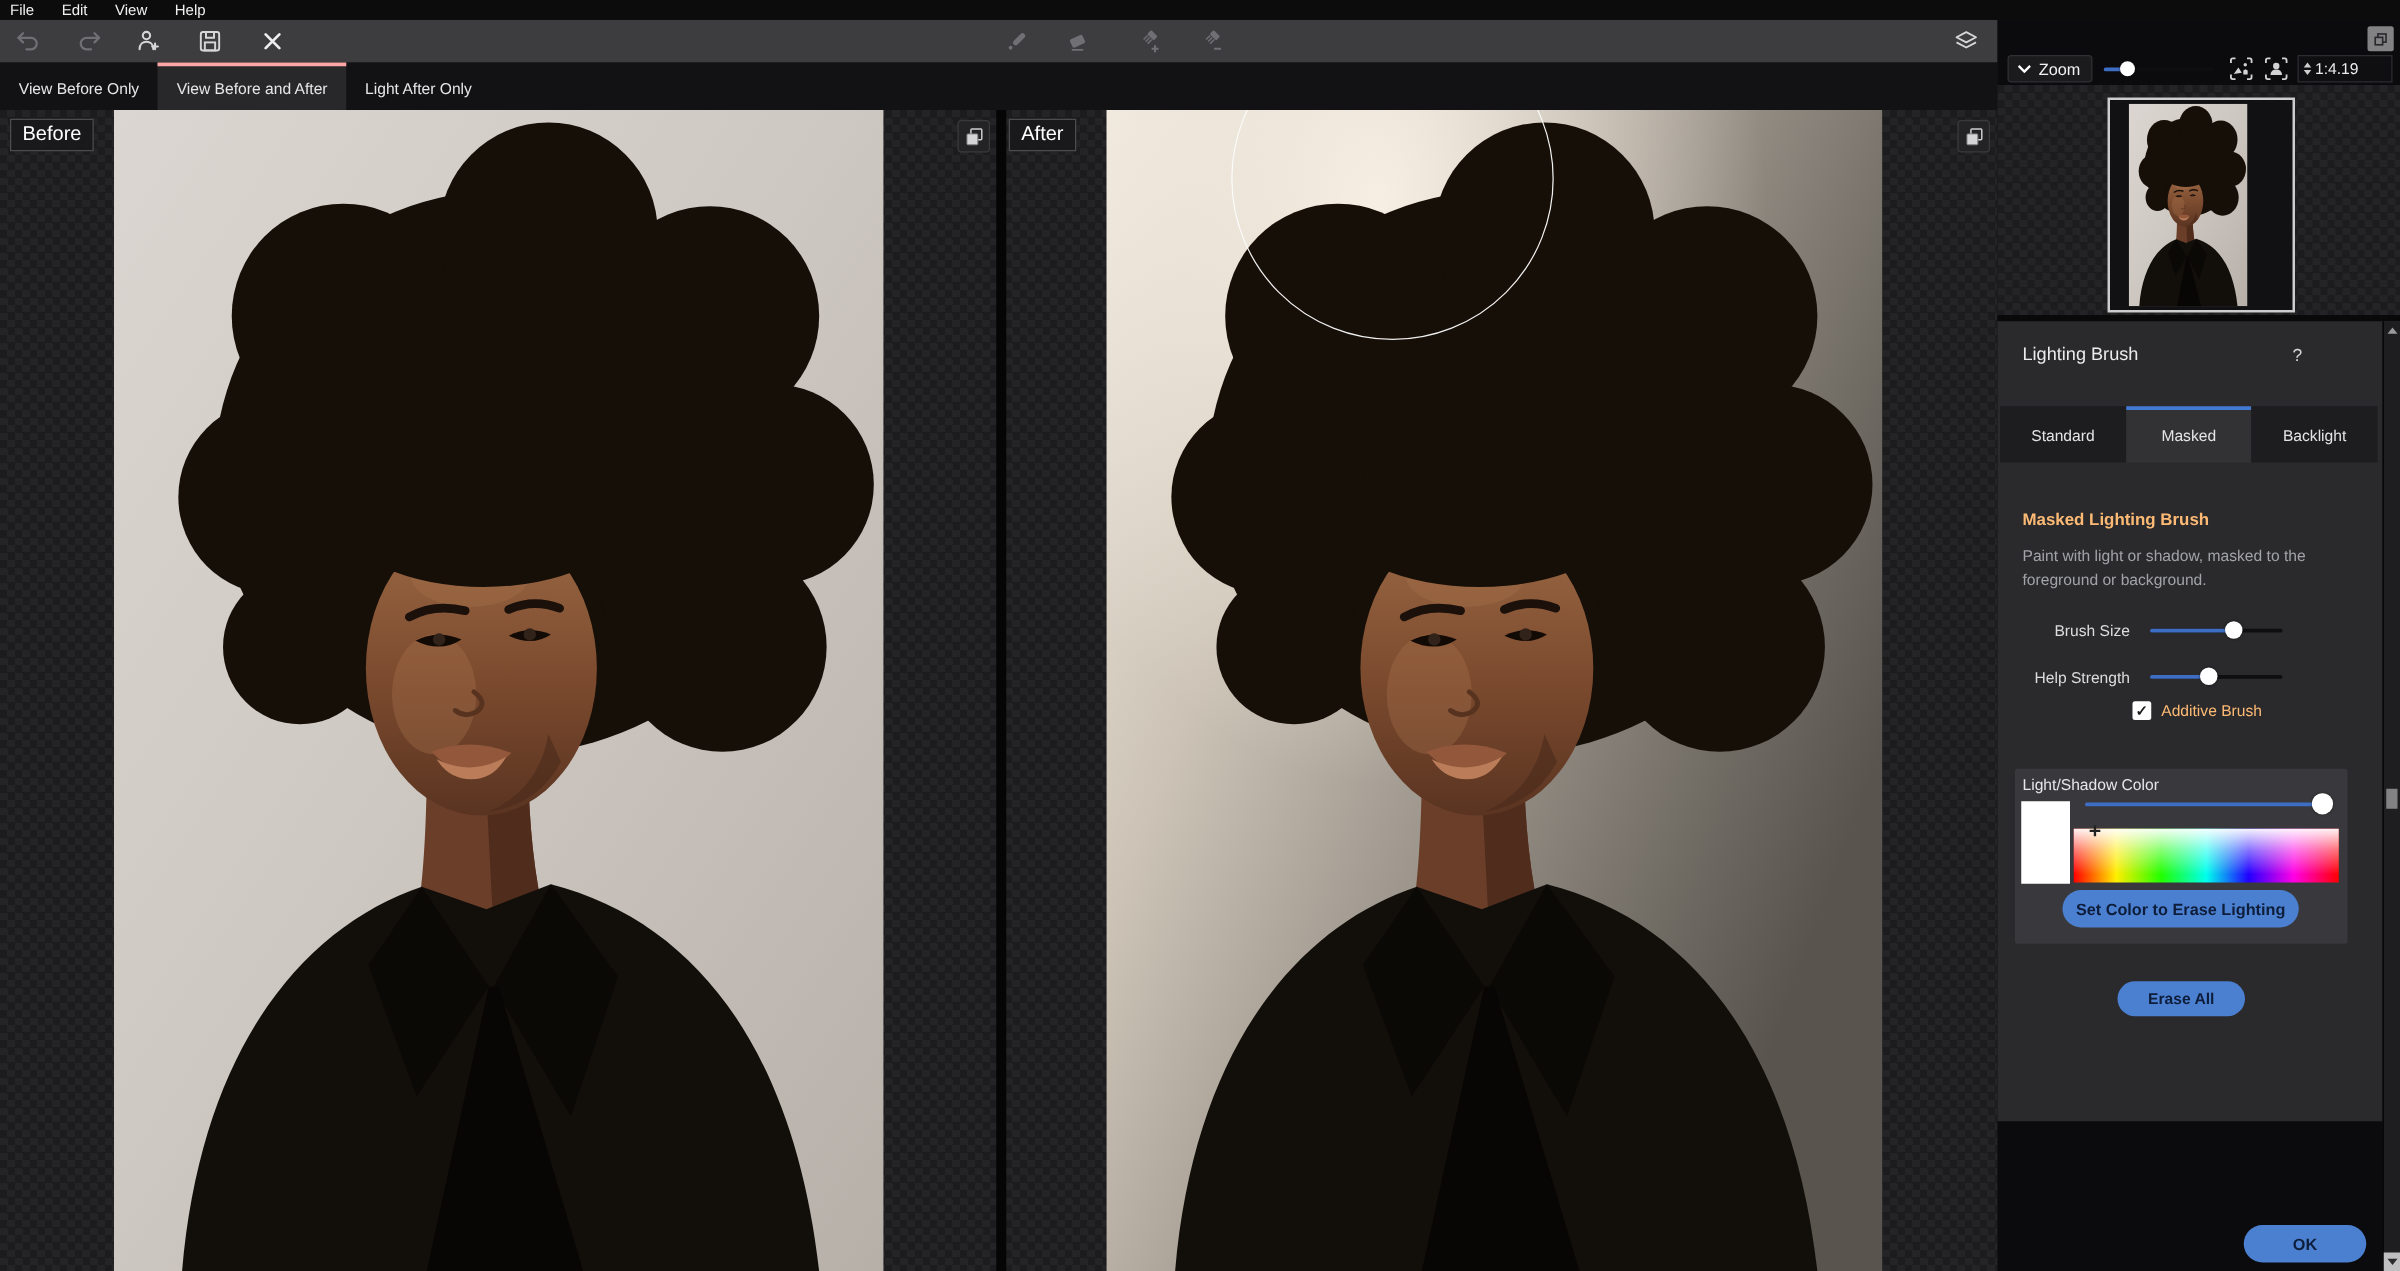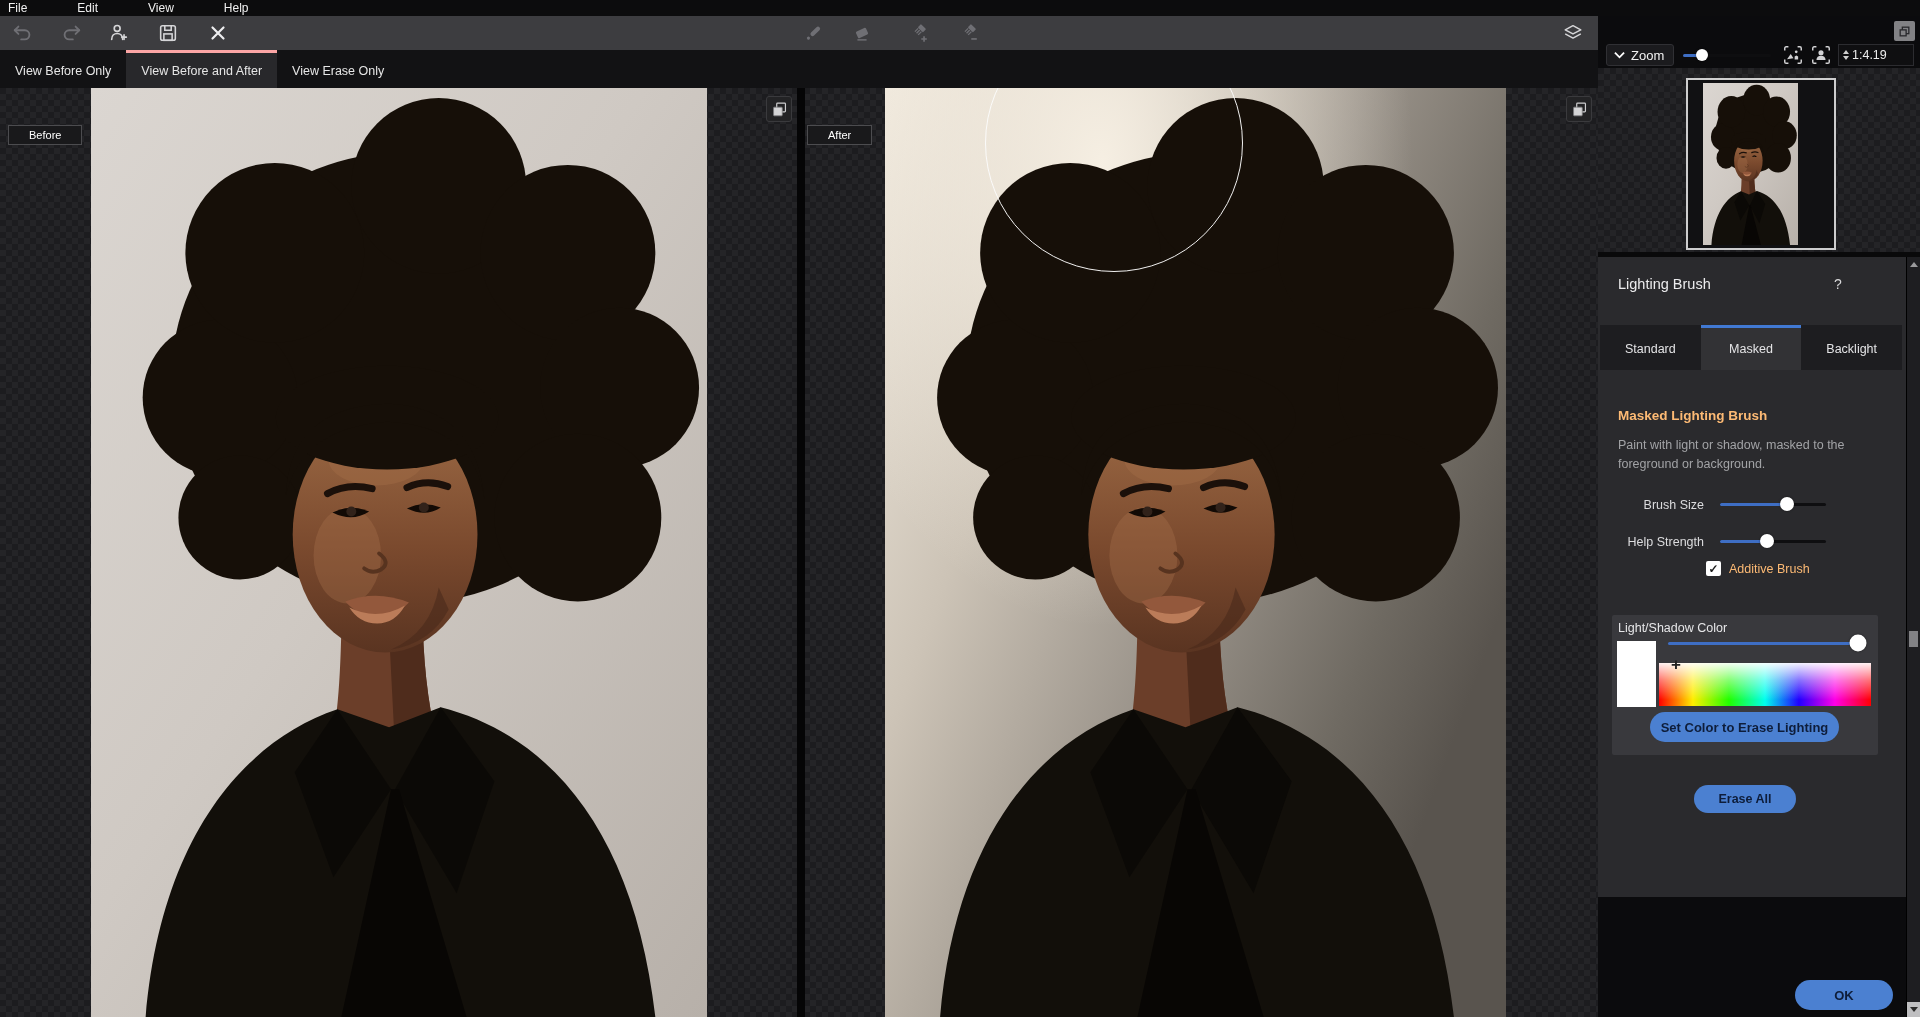--- a/index.html
+++ b/index.html
@@ -7,21 +7,21 @@
   body { font-family:"Liberation Sans", sans-serif; }
   #app { position:relative; width:1920px; height:1017px; background:#1b1b1d; overflow:hidden; color:#e8e8e8; }
 
   
   .checker {
     background: conic-gradient(#242427 0 90deg,#1c1c1f 90deg 180deg,#242427 180deg 270deg,#1c1c1f 270deg) 0 0/12px 12px;
   }
 
   
   #menubar { position:absolute; left:0; top:0; width:1920px; height:16px; background:#0c0c0d; display:flex; align-items:center; z-index:5; }
-  .menu-item { font-size:12px; color:#f0f0f0; padding:0 25px; line-height:16px; cursor:default; }
+  .menu-item { font-size:12px; color:#f0f0f0; padding:0 11px; line-height:16px; cursor:default; }
   .menu-item:first-child { padding-left:8px; }
 
   
   #toolbar { position:absolute; left:0; top:16px; width:1598px; height:34px; background:#3d3d40; }
   .tb-icon { position:absolute; top:4px; width:26px; height:26px; display:flex; align-items:center; justify-content:center; }
   .tb-icon svg { width:22px; height:22px; }
   .icon-dim  { color:#6f6f74; }
   .icon-lit  { color:#d6d6d8; }
   .icon-bright { color:#ededef; }
 
@@ -30,21 +30,21 @@
   .vtab { height:38px; display:flex; align-items:center; padding:0 15px; font-size:12.5px; color:#e6e6e6; border-top:3px solid transparent; }
   .vtab.active { background:#28282b; border-top:3px solid #fca5a5; }
 
   
   #canvas { position:absolute; left:0; top:88px; width:1598px; height:929px; }
   .photo-svg { display:block; }
   .img-wrap { position:absolute; top:0; overflow:hidden; }
   #before-wrap { left:91px; width:616px; height:929px; }
   #after-wrap  { left:885px; width:621px; height:929px; }
   #panel-divider { position:absolute; left:797px; top:0; width:8px; height:929px; background:#050506; }
-  .view-label { position:absolute; top:7px; background:#19191b; border:1px solid #4c4c4f; color:#fff; font-size:11px; padding:3px 20px;margin-top:30px; }
+  .view-label { position:absolute; top:7px; background:#19191b; border:1px solid #4c4c4f; color:#fff; font-size:16px; padding:3px 9px; }
   #before-label { left:8px; }
   #after-label { left:807px; }
   .copy-btn { position:absolute; top:8px; width:26px; height:26px; background:#232325; border:1px solid #3a3a3d; border-radius:3px; display:flex; align-items:center; justify-content:center; color:#cfcfd1; }
   .copy-btn svg { width:19px; height:19px; }
   #before-copy { left:766px; }
   #after-copy { left:1566px; }
   #brush-circle { position:absolute; left:100px; top:-74px; width:258px; height:258px; border:1.5px solid rgba(252,252,252,.95); border-radius:50%; }
 
   
   #sidebar { position:absolute; left:1598px; top:16px; width:322px; height:1001px; background:#0b0b0d; }
@@ -270,21 +270,21 @@
       <svg viewBox="0 0 24 24" fill="none" stroke="currentColor" stroke-width="1.6" stroke-linejoin="round">
           <path d="M12 4 L20.5 8.5 L12 13 L3.5 8.5 Z"></path>
           <path d="M3.5 13 L12 17.5 L20.5 13"></path>
         </svg>
     </div>
   </div>
 
   <div id="viewtabs">
     <div class="vtab">View Before Only</div>
     <div class="vtab active">View Before and After</div>
-    <div class="vtab">View Erase Only</div>
+    <div class="vtab">Light After Only</div>
   </div>
 
   <div id="canvas" class="checker">
     <div id="before-wrap" class="img-wrap">
       <svg class="photo-svg" width="616" height="929" viewBox="0 0 620 930" preserveAspectRatio="none">
         <rect width="620" height="930" fill="url(#gBefore)"></rect>
         <use href="#figure"></use>
       </svg>
     </div>
     <div id="panel-divider"></div>

